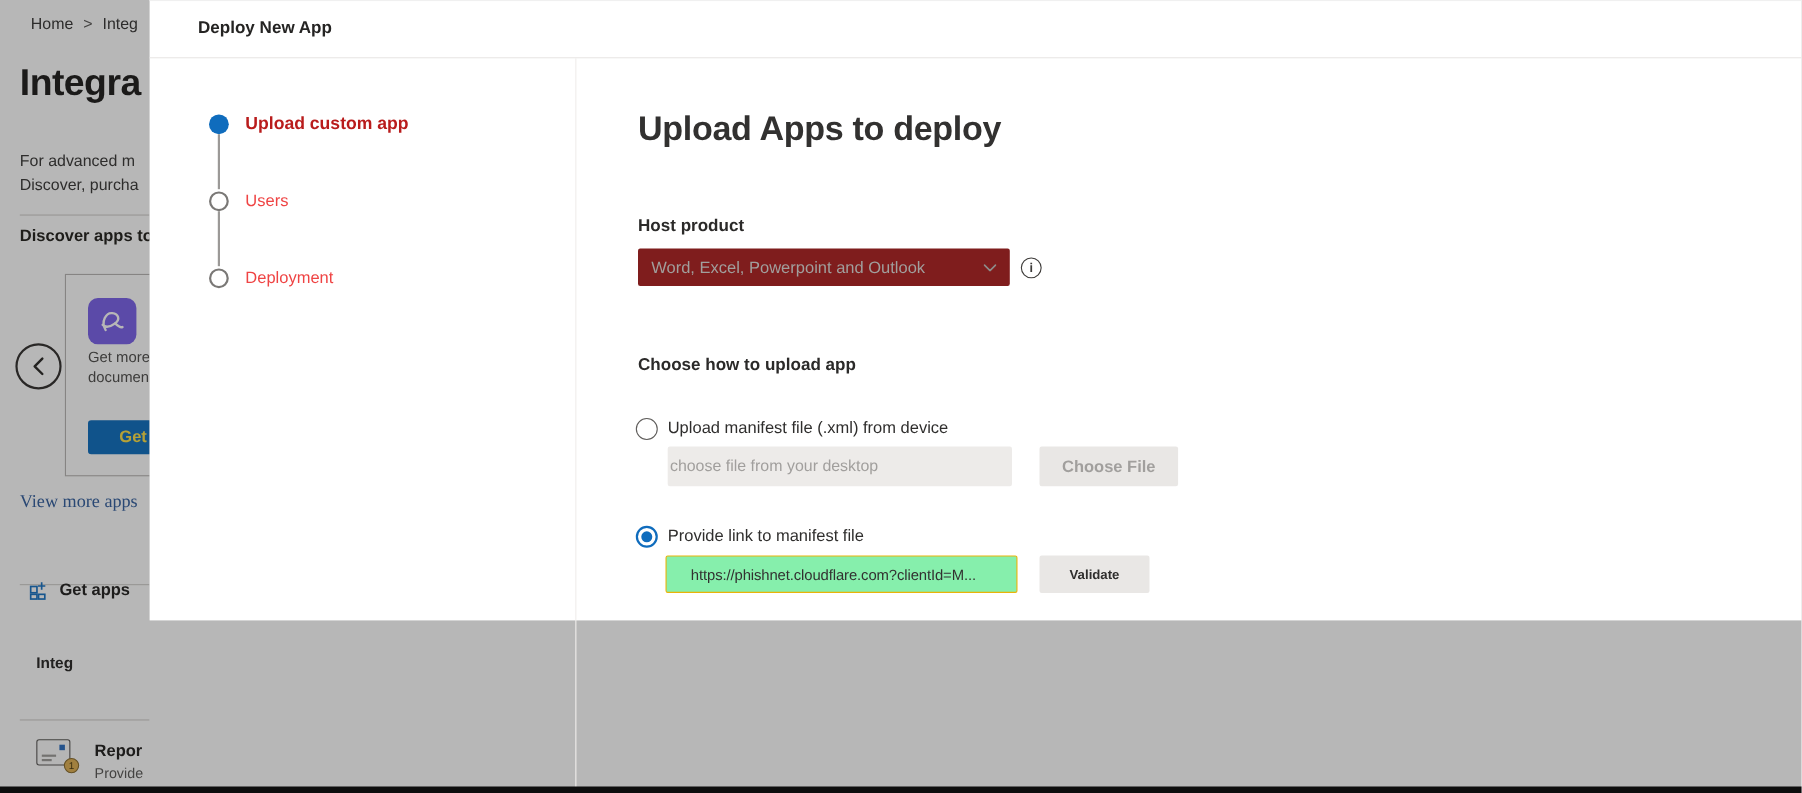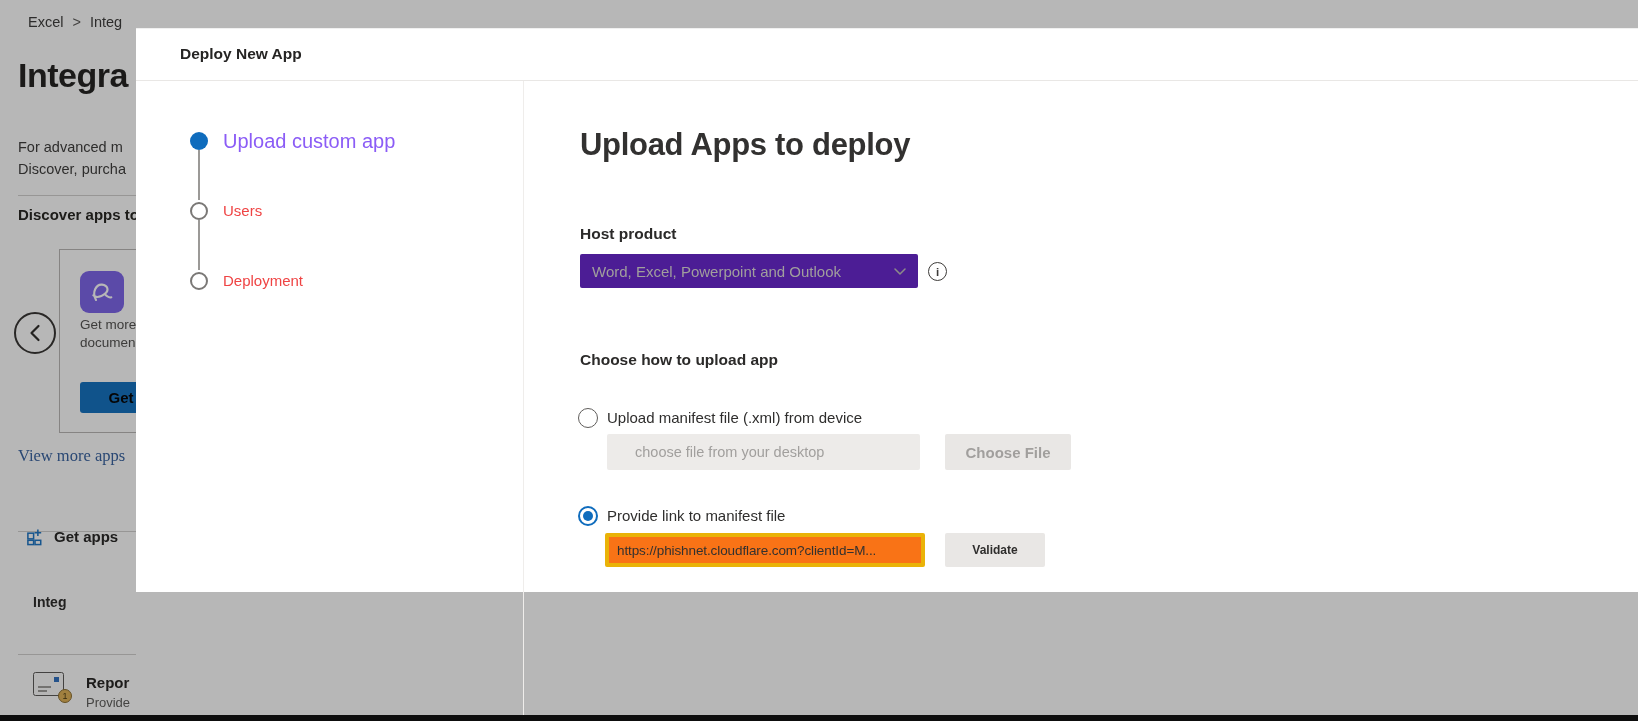--- a/index.html
+++ b/index.html
@@ -10,77 +10,77 @@
   
   .bg-col { position:absolute; left:0; top:0; width:136px; height:721px; background:#fff; overflow:hidden; }
   .crumb { position:absolute; left:28px; top:14px; display:flex; gap:9px; font-size:14.5px; color:#3a3938; white-space:nowrap; }
   .bg-h1 { position:absolute; left:18px; top:56px; font-size:34px; font-weight:800; letter-spacing:-0.5px; color:#201f1e; width:220px; }
   .bg-desc { position:absolute; left:18px; top:136px; font-size:14.5px; line-height:22px; color:#3b3a39; width:220px; white-space:nowrap; }
   .bg-hr { position:absolute; height:1px; background:#d2d0ce; }
   .bg-section { position:absolute; left:18px; top:206px; font-size:15px; font-weight:700; color:#24231f; white-space:nowrap; }
   .bg-card { position:absolute; left:59px; top:249px; width:200px; height:184px; background:#fff; border:1px solid #b9b7b5; }
   .adobe-tile { position:absolute; left:20px; top:21px; width:44px; height:42px; border-radius:9px; background:#7c64ea; display:flex; align-items:center; justify-content:center; }
   .card-desc { position:absolute; left:20px; top:66px; font-size:13.5px; line-height:17.5px; color:#51504e; white-space:nowrap; }
-  .get-btn { position:absolute; left:20px; top:132px; width:82px; height:31px; background:#1170c0; border-radius:3px; color:#000000; font-weight:700; font-size:15px; display:flex; align-items:center; justify-content:center; }
+  .get-btn { position:absolute; left:20px; top:132px; width:82px; height:31px; background:#1170c0; border-radius:3px; color:#fde047; font-weight:700; font-size:15px; display:flex; align-items:center; justify-content:center; }
   .car-prev { position:absolute; left:14px; top:312px; width:42px; height:42px; border:2.4px solid #343230; border-radius:50%; display:flex; align-items:center; justify-content:center; background:transparent; }
   .view-more { position:absolute; left:18px; top:446px; font-family:"Liberation Serif", serif; font-size:16.5px; color:#35609f; white-space:nowrap; }
   .get-apps { position:absolute; left:26px; top:527px; display:flex; align-items:center; gap:9px; }
   .get-apps span { font-size:15px; font-weight:700; color:#242322; white-space:nowrap; }
   .bg-name { position:absolute; left:33px; top:594px; font-size:14px; font-weight:700; color:#2a2928; }
   .mail-wrap { position:absolute; left:33px; top:670px; width:34px; height:30px; }
   .mail-box { position:absolute; left:0; top:2px; width:31px; height:24px; background:#fdfdfd; border:1.5px solid #5a5856; border-radius:2.5px; }
   .mail-dot { position:absolute; right:4px; top:4px; width:5px; height:5px; background:#2d6fc0; }
   .mail-line { position:absolute; left:4px; height:2px; background:#9e9c9a; }
   .mail-badge { position:absolute; right:-5px; bottom:-3px; width:14px; height:14px; border-radius:50%; background:#e0b054; border:1px solid #8a6d2f; font-size:9px; color:#4a3a10; display:flex; align-items:center; justify-content:center; }
   .row-title { position:absolute; left:86px; top:674px; font-size:15px; font-weight:700; color:#232220; white-space:nowrap; }
   .row-sub { position:absolute; left:86px; top:695px; font-size:13px; color:#5b5a58; white-space:nowrap; }
 
   .scrim { position:absolute; left:0; top:0; width:1638px; height:721px; background:rgba(16,16,16,0.30); z-index:2; }
 
   
-  .panel { position:absolute; left:136px; top:0; width:1502px; height:564px; background:#fff; z-index:3; border-top:1px solid #f0f0f0;margin-top:28px; }
+  .panel { position:absolute; left:136px; top:0; width:1502px; height:564px; background:#fff; z-index:3; border-top:1px solid #f0f0f0; }
   .panel-title { position:absolute; left:44px; top:16px; font-size:15.5px; font-weight:700; color:#252423; white-space:nowrap; }
   .panel-hr { position:absolute; left:0; top:51px; width:1502px; height:1px; background:#e9e7e5; }
   .vdiv { position:absolute; left:387px; top:52px; width:1px; height:669px; background:#efedeb; }
 
   
   .step-dot { position:absolute; width:18px; height:18px; border-radius:50%; }
   .dot-active { background:#0f6cbd; }
   .dot-open { background:#fff; border:2px solid #7a7876; }
   .step-line { position:absolute; left:62px; width:2px; height:50px; background:#9b9997; }
   .step-label { position:absolute; left:87px; font-size:15px; color:#ef4444; white-space:nowrap; line-height:20px; }
-  .step-label.active { font-weight:400; font-size:20px; color:#8b5cf6; }
+  .step-label.active { font-weight:700; font-size:16px; color:#b91c1c; }
 
   
   .c-h2 { position:absolute; left:444px; top:98px; font-size:31px; font-weight:700; letter-spacing:-0.3px; color:#323130; white-space:nowrap; }
   .c-label { position:absolute; font-size:15.5px; font-weight:700; color:#2b2a29; white-space:nowrap; }
-  .dropdown { position:absolute; left:444px; top:225px; width:338px; height:34px; background:#4c1d95; border-radius:2px; display:flex; align-items:center; padding:16px 12px; }
+  .dropdown { position:absolute; left:444px; top:225px; width:338px; height:34px; background:#7f1d1d; border-radius:2px; display:flex; align-items:center; padding:16px 12px; }
   .dropdown .val { font-size:15px; color:#a19f9d; flex:1; white-space:nowrap; overflow:hidden; }
   .info-circle { position:absolute; left:792px; top:233px; width:19px; height:19px; border:1.4px solid #3d3b39; border-radius:50%; display:flex; align-items:center; justify-content:center; font-size:11.5px; font-weight:600; color:#3d3b39; background:#fff; }
   .radio { position:absolute; width:20px; height:20px; border-radius:50%; background:#fff; border:1.6px solid #5f5d5b; }
   .radio.selected { border:2px solid #0f6cbd; }
   .radio.selected::after { content:""; position:absolute; left:50%; top:50%; transform:translate(-50%,-50%); width:10px; height:10px; border-radius:50%; background:#0f6cbd; }
   .opt-label { position:absolute; font-size:15px; color:#2f2e2d; white-space:nowrap; line-height:20px; }
-  .file-input { position:absolute; left:471px; top:405px; width:313px; height:36px; background:#edebe9; border:none; border-radius:2px; padding:0 28px; font-family:"Liberation Sans", sans-serif; font-size:14.5px; color:#5f5d5b; }
+  .file-input { position:absolute; left:471px; top:405px; width:313px; height:36px; background:#edebe9; border:none; border-radius:2px; padding:0 2px; font-family:"Liberation Sans", sans-serif; font-size:14.5px; color:#5f5d5b; }
   .file-input::placeholder { color:#a19f9d; opacity:1; }
   .btn-gray { position:absolute; border:none; border-radius:2px; background:#e9e7e5; font-family:"Liberation Sans", sans-serif; display:flex; align-items:center; justify-content:center; }
   .choose-file { left:809px; top:405px; width:126px; height:36px; font-size:15px; font-weight:600; color:#a19f9d; }
-  .link-input { position:absolute; left:469px; top:504px; width:320px; height:34px; background:#f97316; border:4px solid #eab308; border-radius:2px; padding:0 8px; font-family:"Liberation Sans", sans-serif; font-size:13.5px; letter-spacing:-0.1px; color:#323130; }
+  .link-input { position:absolute; left:469px; top:504px; width:320px; height:34px; background:#86efac; border:1px solid #eab308; border-radius:2px; padding:0 22px; font-family:"Liberation Sans", sans-serif; font-size:13.5px; letter-spacing:-0.1px; color:#323130; }
   .validate { left:809px; top:504px; width:100px; height:34px; font-size:12px; font-weight:700; color:#2f2e2d; }
 
   .black-bar { position:absolute; left:0; top:715px; width:1638px; height:6px; background:#0d0d0d; z-index:6; }
 </style>
 </head>
 <body>
 
 <div id="screen">
 
   <div class="bg-col">
     <div class="crumb">
-      <span>Excel</span>
+      <span>Home</span>
       <span style="color:#5a5856;">&gt;</span>
       <span>Integ</span>
     </div>
 
     <div class="bg-h1">Integra</div>
 
     <div class="bg-desc">
       <div>For advanced m</div>
       <div>Discover, purcha</div>
     </div>

